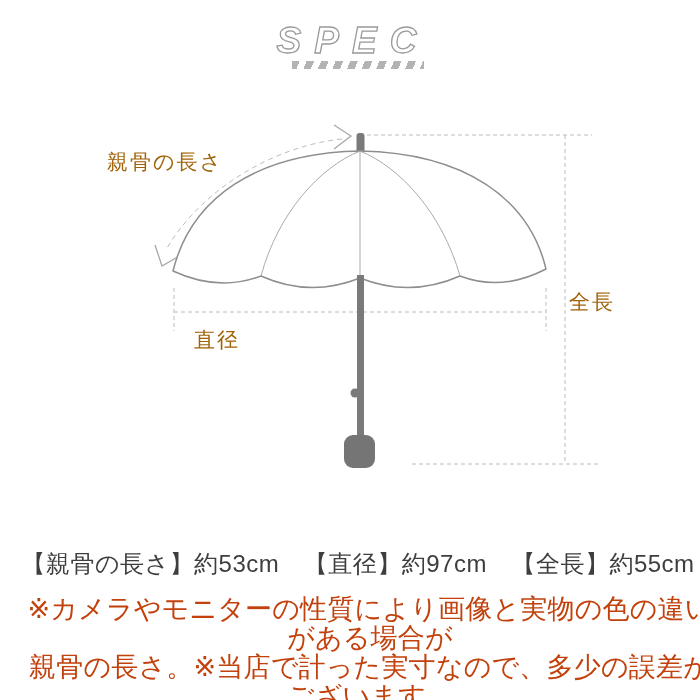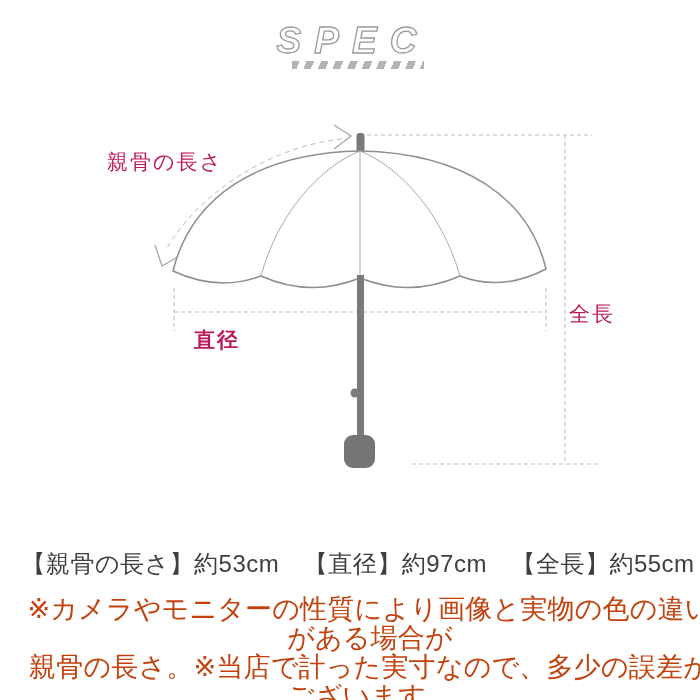--- a/index.html
+++ b/index.html
@@ -10,25 +10,25 @@
   }
   
   #title-svg{position:absolute;left:0;top:0;width:700px;height:80px;}
   #stripe-band{
     position:absolute;left:284px;top:61px;width:132px;height:8px;
     background:repeating-linear-gradient(112deg,#b3b3b3 0 7px,transparent 7px 13.5px);
   }
   
   #diagram-svg{position:absolute;left:0;top:0;width:700px;height:700px;}
   .dim-label{
-    position:absolute;color:#be185d;font-size:21px;letter-spacing:2px;white-space:nowrap;
+    position:absolute;color:#a16207;font-size:21px;letter-spacing:2px;white-space:nowrap;
   }
   #rib-length-label{left:99px;top:148px;}
-  #diameter-label{left:186px;top:326px;font-weight:bold;}
-  #total-length-label{left:561px;top:300px;}
+  #diameter-label{left:186px;top:326px;}
+  #total-length-label{left:561px;top:288px;}
   
   #spec-line{
     position:absolute;left:0;top:548px;width:700px;text-align:center;
     color:#3e3e3e;font-size:24px;letter-spacing:0.5px;white-space:nowrap;
   }
   #notes{
     position:absolute;left:12px;top:595px;width:700px;text-align:center;
     color:#c2410c;font-size:27px;line-height:29px;letter-spacing:0.2px;
   }
 </style>

